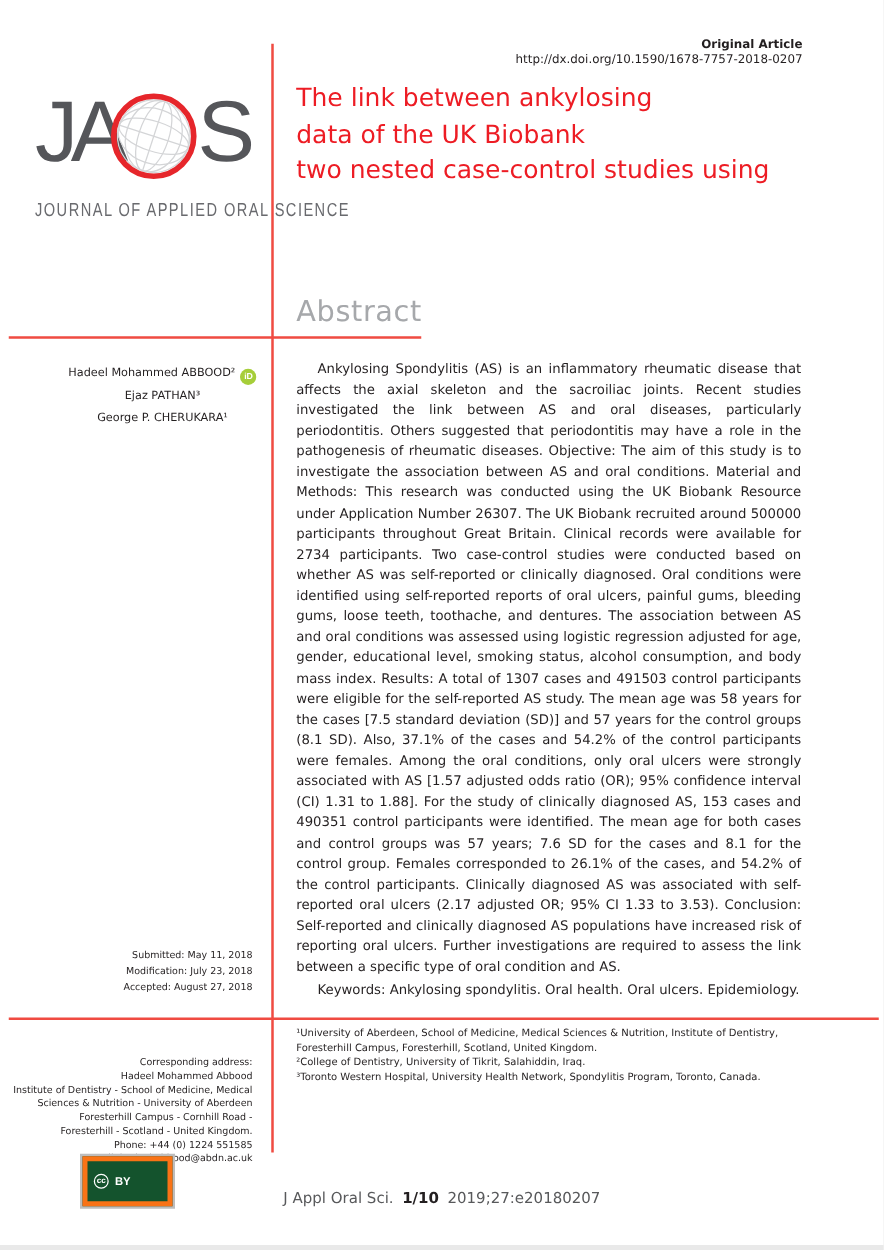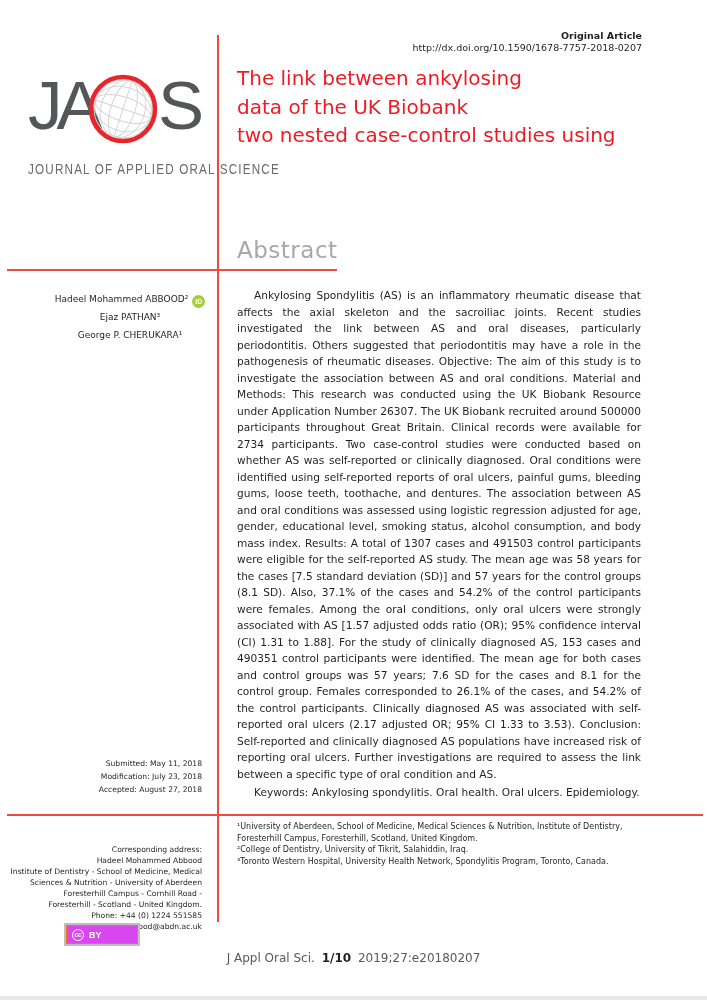--- a/index.html
+++ b/index.html
@@ -65,22 +65,22 @@
   
   .correspondence { position:absolute; left:10px; top:822px; width:192px; text-align:right; font-size:7.6px; line-height:11px;margin-top:22px; }
 
   
   .affiliations { position:absolute; left:237px; top:821px; width:410px; font-size:8px; line-height:11.5px; }
   .affiliations p { margin:0; }
 
   
   .cc-badge {
     position:absolute; left:66px; top:925px; width:72px; height:19px;
-    background:#d946ef; border:1px solid #f97316; box-shadow:0 0 0 2px #bdbdbd;
-    display:flex; align-items:center; padding:1px 5px;
+    background:#14532d; border:4px solid #f97316; box-shadow:0 0 0 2px #bdbdbd;
+    display:flex; align-items:center; padding:16px 5px;
   }
   .cc-circle {
     width:12px; height:12px; border:1.3px solid #fff; border-radius:50%;
     color:#fff; font-size:6.5px; font-weight:bold; line-height:9.5px; text-align:center;
     font-family:"Liberation Sans", sans-serif;
   }
   .cc-by { color:#fff; font-size:9px; font-weight:bold; margin-left:5px; font-family:"Liberation Sans", sans-serif; }
 
   
   .footer { position:absolute; left:0; top:951px; width:707px; text-align:center; font-size:12px; color:#58595b; }

